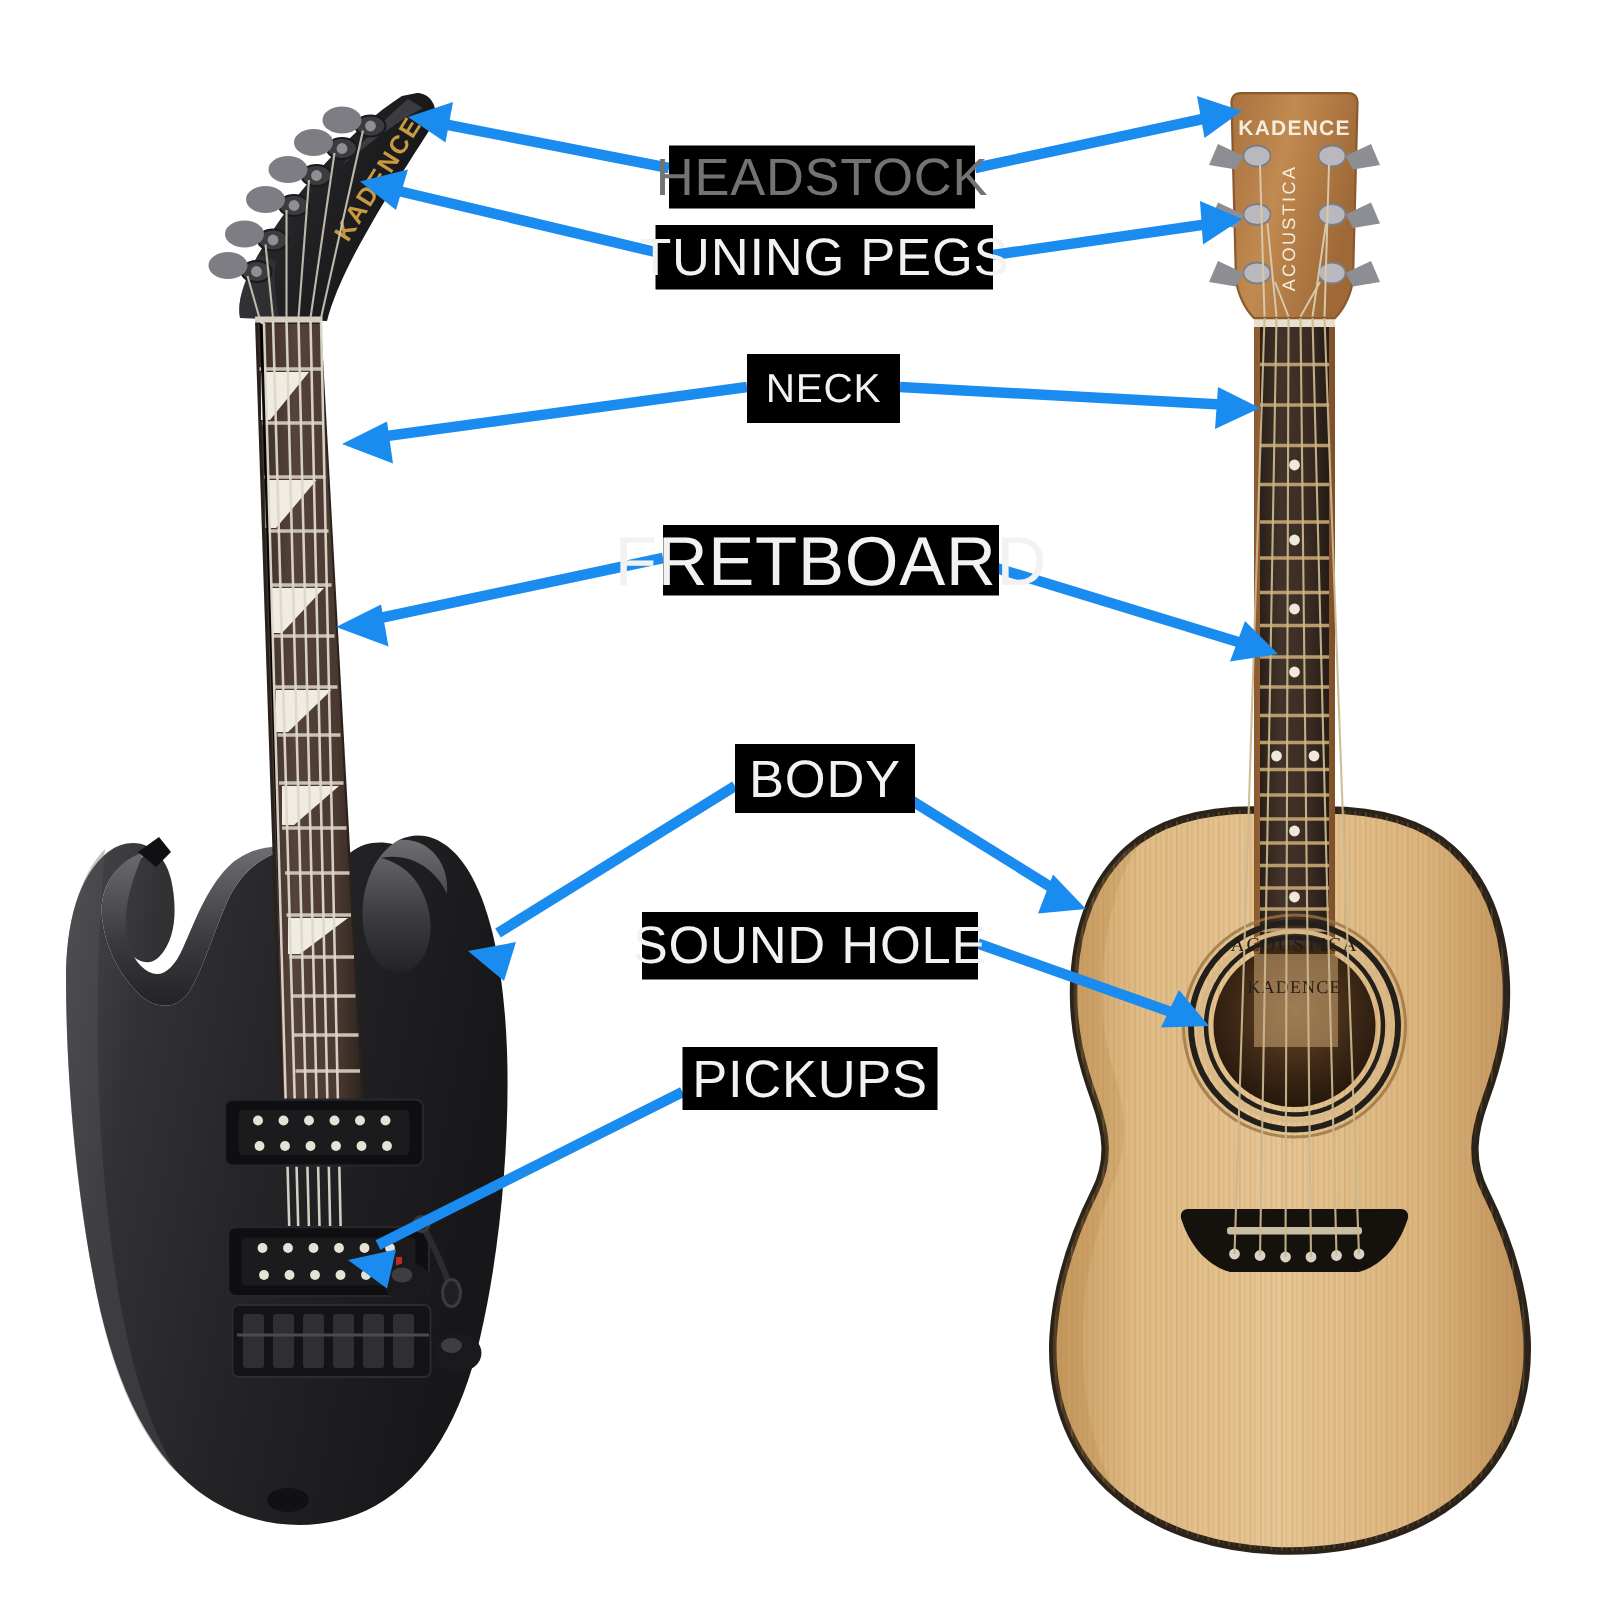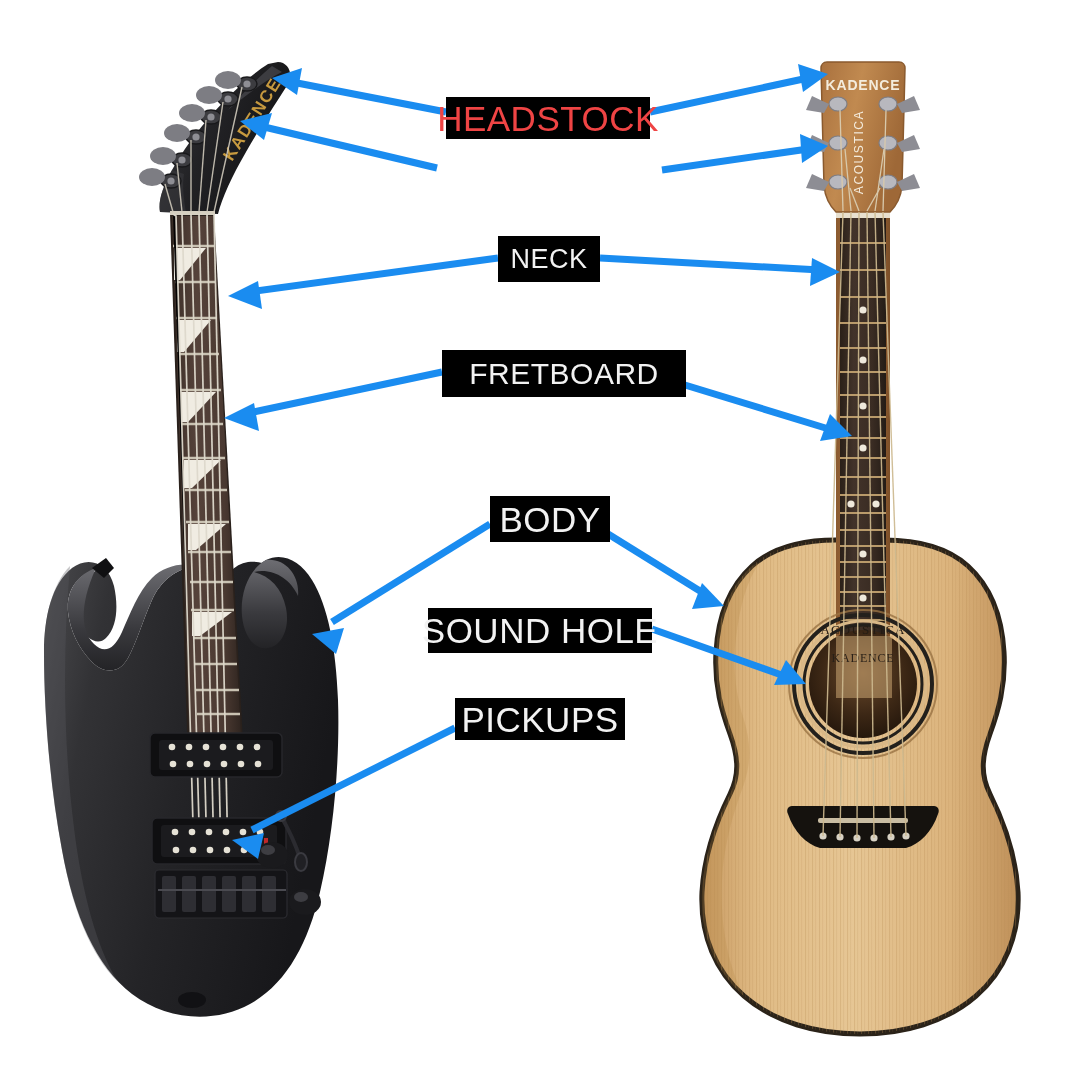--- a/index.html
+++ b/index.html
@@ -496,27 +496,30 @@
         <path d="M806 684 L786 660 L774 685 Z" stroke="none"></path>
       </g>
 
       <g>
         <path d="M455 728 L252 830" fill="none"></path>
         <path d="M232 840 L264 833 L258 859 Z" stroke="none"></path>
       </g>
     </g>
   </svg>
 
-  <div class="label-box" id="lbl-headstock" style="left: 446px; top: 97px; width: 204px; height: 42px; font-size: 35px; background: rgb(0, 0, 0); color: #ef4444;">
+  <div class="label-box" id="lbl-headstock" style="left: 446px; top: 97px; width: 204px; height: 42px; font-size: 35px; background: rgb(0, 0, 0); color: #737373;">
     <span class="label-text">HEADSTOCK</span>
+  </div>
+  <div class="label-box" id="lbl-tuning" style="left: 437px; top: 150px; width: 225px; height: 43px; font-size: 35px; background: rgb(0, 0, 0); color: rgb(242, 242, 242);">
+    <span class="label-text">TUNING PEGS</span>
   </div>
   <div class="label-box" id="lbl-neck" style="left: 498px; top: 236px; width: 102px; height: 46px; font-size: 27px; background: rgb(0, 0, 0); color: rgb(242, 242, 242);">
     <span class="label-text">NECK</span>
   </div>
-  <div class="label-box" id="lbl-fretboard" style="left: 442px; top: 350px; width: 244px; height: 47px; font-size: 30px; background: rgb(0, 0, 0); color: rgb(242, 242, 242);">
+  <div class="label-box" id="lbl-fretboard" style="left: 442px; top: 350px; width: 224px; height: 47px; font-size: 46px; background: rgb(0, 0, 0); color: rgb(242, 242, 242);">
     <span class="label-text">FRETBOARD</span>
   </div>
   <div class="label-box" id="lbl-body" style="left: 490px; top: 496px; width: 120px; height: 46px; font-size: 35px; background: rgb(0, 0, 0); color: rgb(242, 242, 242);">
     <span class="label-text">BODY</span>
   </div>
   <div class="label-box" id="lbl-soundhole" style="left: 428px; top: 608px; width: 224px; height: 45px; font-size: 35px; background: rgb(0, 0, 0); color: rgb(242, 242, 242);">
     <span class="label-text">SOUND HOLE</span>
   </div>
   <div class="label-box" id="lbl-pickups" style="left: 455px; top: 698px; width: 170px; height: 42px; font-size: 35px; background: rgb(0, 0, 0); color: rgb(242, 242, 242);">
     <span class="label-text">PICKUPS</span>

